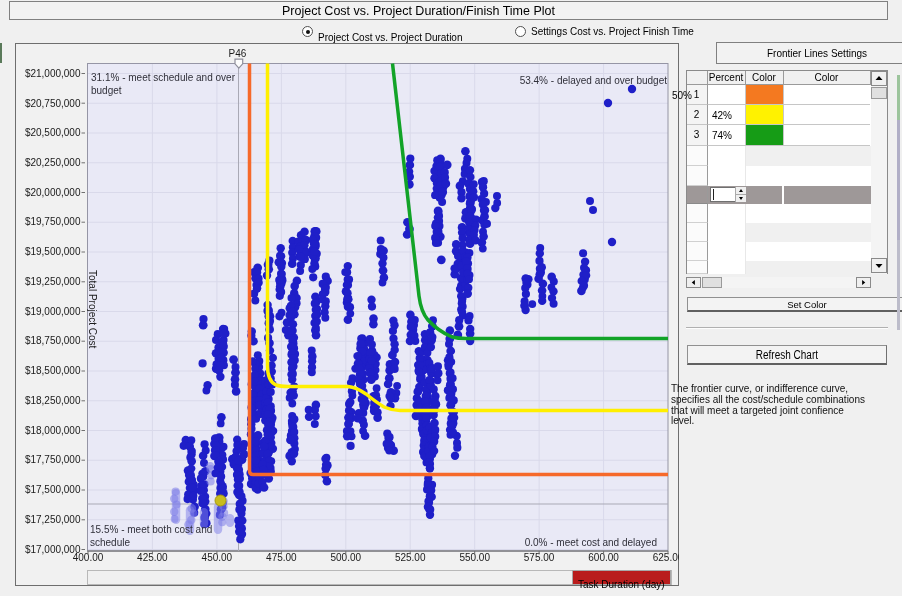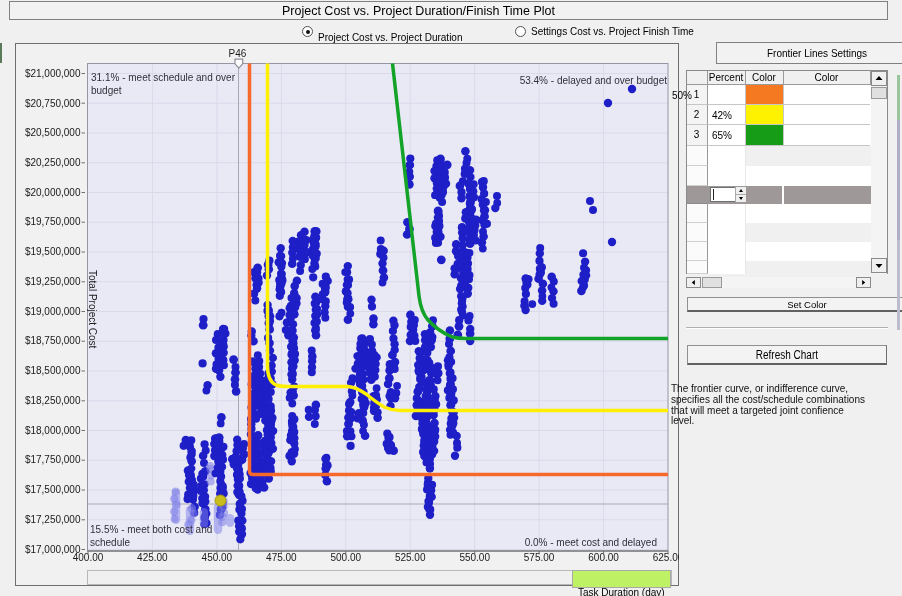--- a/index.html
+++ b/index.html
@@ -1256,21 +1256,21 @@
 <text x="667" y="84" text-anchor="end" class="ann">53.4% - delayed and over budget</text>
 <text x="90" y="533" class="ann">15.5% - meet both cost and</text>
 <text x="90" y="546" class="ann">schedule</text>
 <text x="657" y="545.5" text-anchor="end" class="ann">0.0% - meet cost and delayed</text>
 <g transform="translate(89,270) rotate(90)">
       <text x="0" y="0" class="tick">Total Project Cost</text>
     </g>
 </svg>
 
 <div class="abs" style="left:86.5px;top:569.5px;width:585px;height:15.5px;background:#f0f0f0;border:1px solid #b8b8b8;"></div>
-<div class="abs" style="left:571.5px;top:569.5px;width:99.5px;height:15.5px;background:#bef264;border:1px solid #a8a8a8;font-size:10px;text-align:center;padding-top:16px;">Task Duration (day)</div>
+<div class="abs" style="left:571.5px;top:569.5px;width:99.5px;height:15.5px;background:#b91c1c;border:1px solid #a8a8a8;font-size:10px;text-align:center;padding-top:8px;">Task Duration (day)</div>
 
 <div class="box" style="left:686px;top:42px;width:202px;height:22px;margin-left:30px;">
  <div class="abs" style="left:0;right:0;top:5px;text-align:center;font-size:10px;">Frontier Lines Settings</div>
 </div>
 
 <div class="abs" style="left:686px;top:70px;width:201.5px;height:204px;background:#fff;border:1px solid #8a8a8a;"></div>
 <div class="abs" style="left:686.5px;top:70.5px;width:184.5px;height:14.5px;background:#f0f0f0;border-bottom:1px solid #9a9a9a;"></div>
 <div class="abs" style="left:686.5px;top:70.5px;width:21px;height:14.5px;background:#f0f0f0;border-right:1px solid #9a9a9a;border-bottom:1px solid #9a9a9a;"></div>
 <div class="abs" style="left:707.5px;top:70.5px;width:38px;height:14.5px;background:#f0f0f0;border-right:1px solid #9a9a9a;border-bottom:1px solid #9a9a9a;">
     <div style="width:100%;height:100%;display:flex;align-items:center;justify-content:center;font-size:10px;text-align:center;">Percent</div>
@@ -1292,21 +1292,21 @@
     <div style="width:100%;height:100%;display:flex;align-items:center;justify-content:center;font-size:10px;">2</div>
   </div>
 <div class="abs" style="left:707.5px;top:105.2px;width:38px;height:20.2px;background:#fff;border-right:1px solid #c6c6c6;border-bottom:1px solid #c6c6c6;"></div>
 <div class="abs" style="left:712px;top:110.2px;font-size:10px;">42%</div>
 <div class="abs" style="left:745.5px;top:105.2px;width:38px;height:20.2px;background:#fff200;border-right:1px solid #c6c6c6;border-bottom:1px solid #c6c6c6;"></div>
 <div class="abs" style="left:783.5px;top:105.2px;width:86.5px;height:20.2px;background:#fff;border-bottom:1px solid #c6c6c6;"></div>
 <div class="abs" style="left:686.5px;top:125.4px;width:21px;height:20.2px;background:#f4f4f4;border-right:1px solid #9a9a9a;border-bottom:1px solid #c6c6c6;">
     <div style="width:100%;height:100%;display:flex;align-items:center;justify-content:center;font-size:10px;">3</div>
   </div>
 <div class="abs" style="left:707.5px;top:125.4px;width:38px;height:20.2px;background:#fff;border-right:1px solid #c6c6c6;border-bottom:1px solid #c6c6c6;"></div>
-<div class="abs" style="left:712px;top:130.4px;font-size:10px;">65%</div>
+<div class="abs" style="left:712px;top:130.4px;font-size:10px;">74%</div>
 <div class="abs" style="left:745.5px;top:125.4px;width:38px;height:20.2px;background:#169c16;border-right:1px solid #c6c6c6;border-bottom:1px solid #c6c6c6;"></div>
 <div class="abs" style="left:783.5px;top:125.4px;width:86.5px;height:20.2px;background:#fff;border-bottom:1px solid #c6c6c6;"></div>
 <div class="abs" style="left:686.5px;top:145.6px;width:21px;height:20px;background:#fbfbfb;border-right:1px solid #9a9a9a;border-bottom:1px solid #d0d0d0;"></div>
 <div class="abs" style="left:707.5px;top:145.6px;width:38px;height:20px;background:#fff;border-right:1px solid #e8e8e8;"></div>
 <div class="abs" style="left:745.5px;top:145.6px;width:125px;height:20px;background:#f0f0f0;"></div>
 <div class="abs" style="left:686.5px;top:165.6px;width:21px;height:20px;background:#fbfbfb;border-right:1px solid #9a9a9a;border-bottom:1px solid #d0d0d0;"></div>
 <div class="abs" style="left:707.5px;top:165.6px;width:38px;height:20px;background:#fff;border-right:1px solid #e8e8e8;"></div>
 <div class="abs" style="left:745.5px;top:165.6px;width:125px;height:20px;background:#ffffff;"></div>
 <div class="abs" style="left:686.5px;top:185.6px;width:21px;height:18.5px;background:#9e9898;border-right:1px solid #9a9a9a;border-bottom:1px solid #8a8a8a;"></div>
 <div class="abs" style="left:707.5px;top:185.6px;width:163px;height:18.5px;background:#9e9898;"></div>

